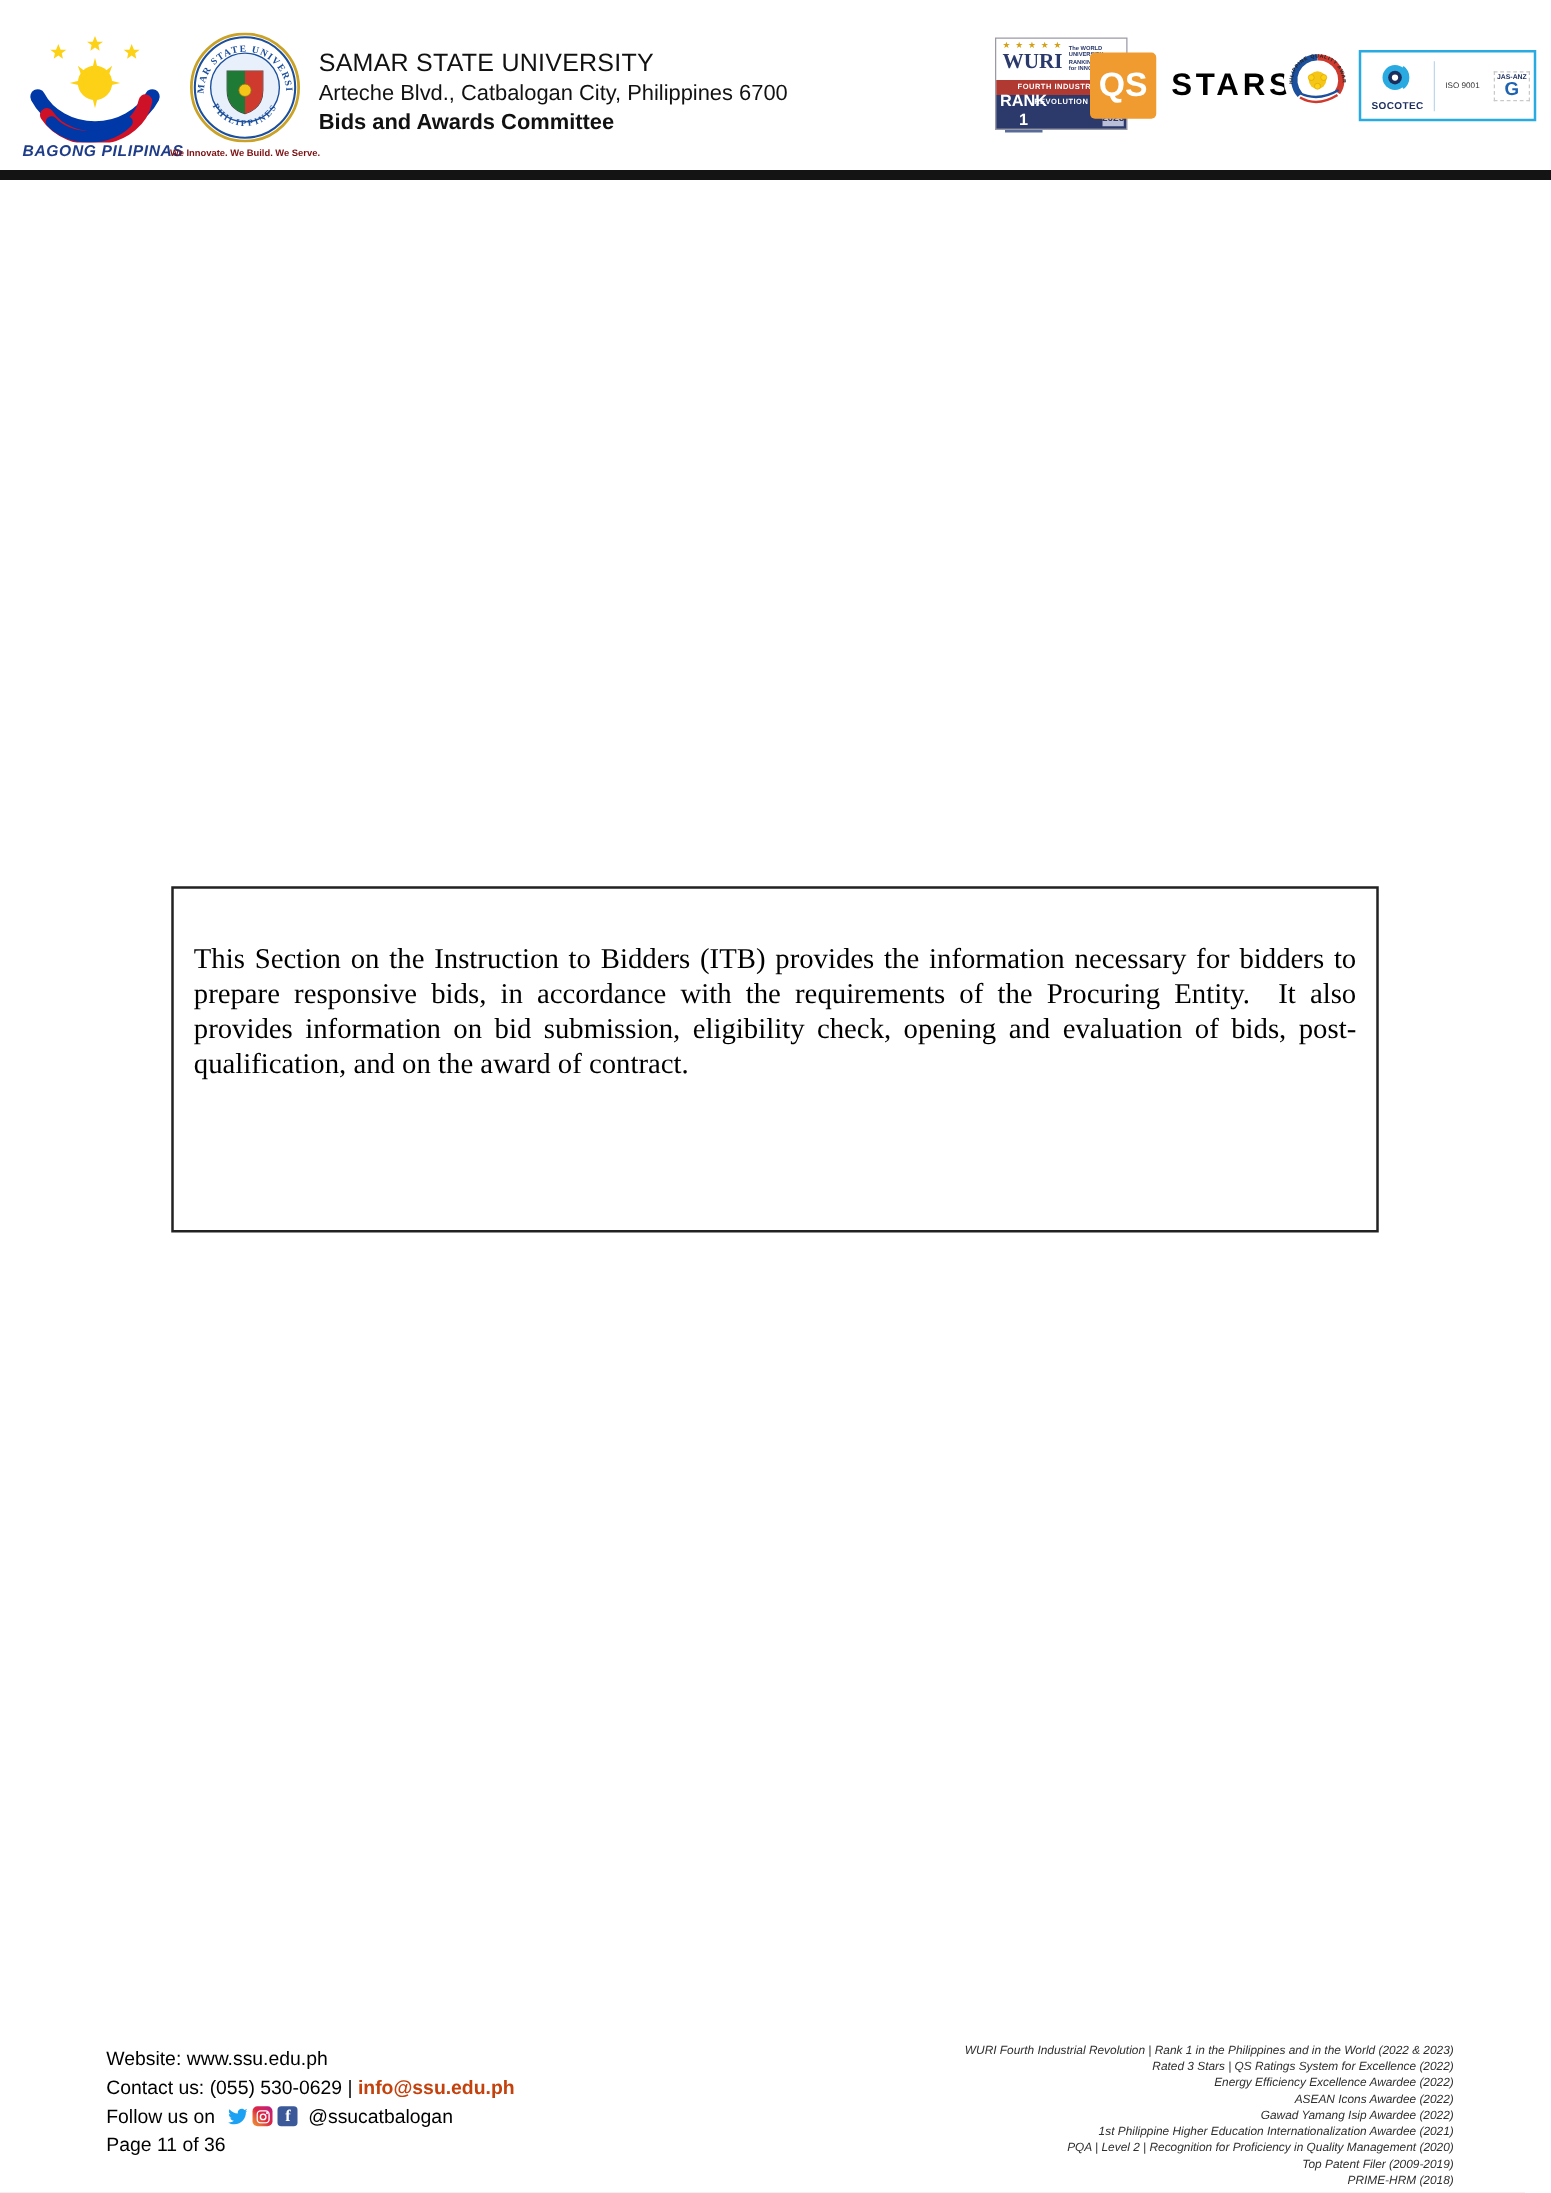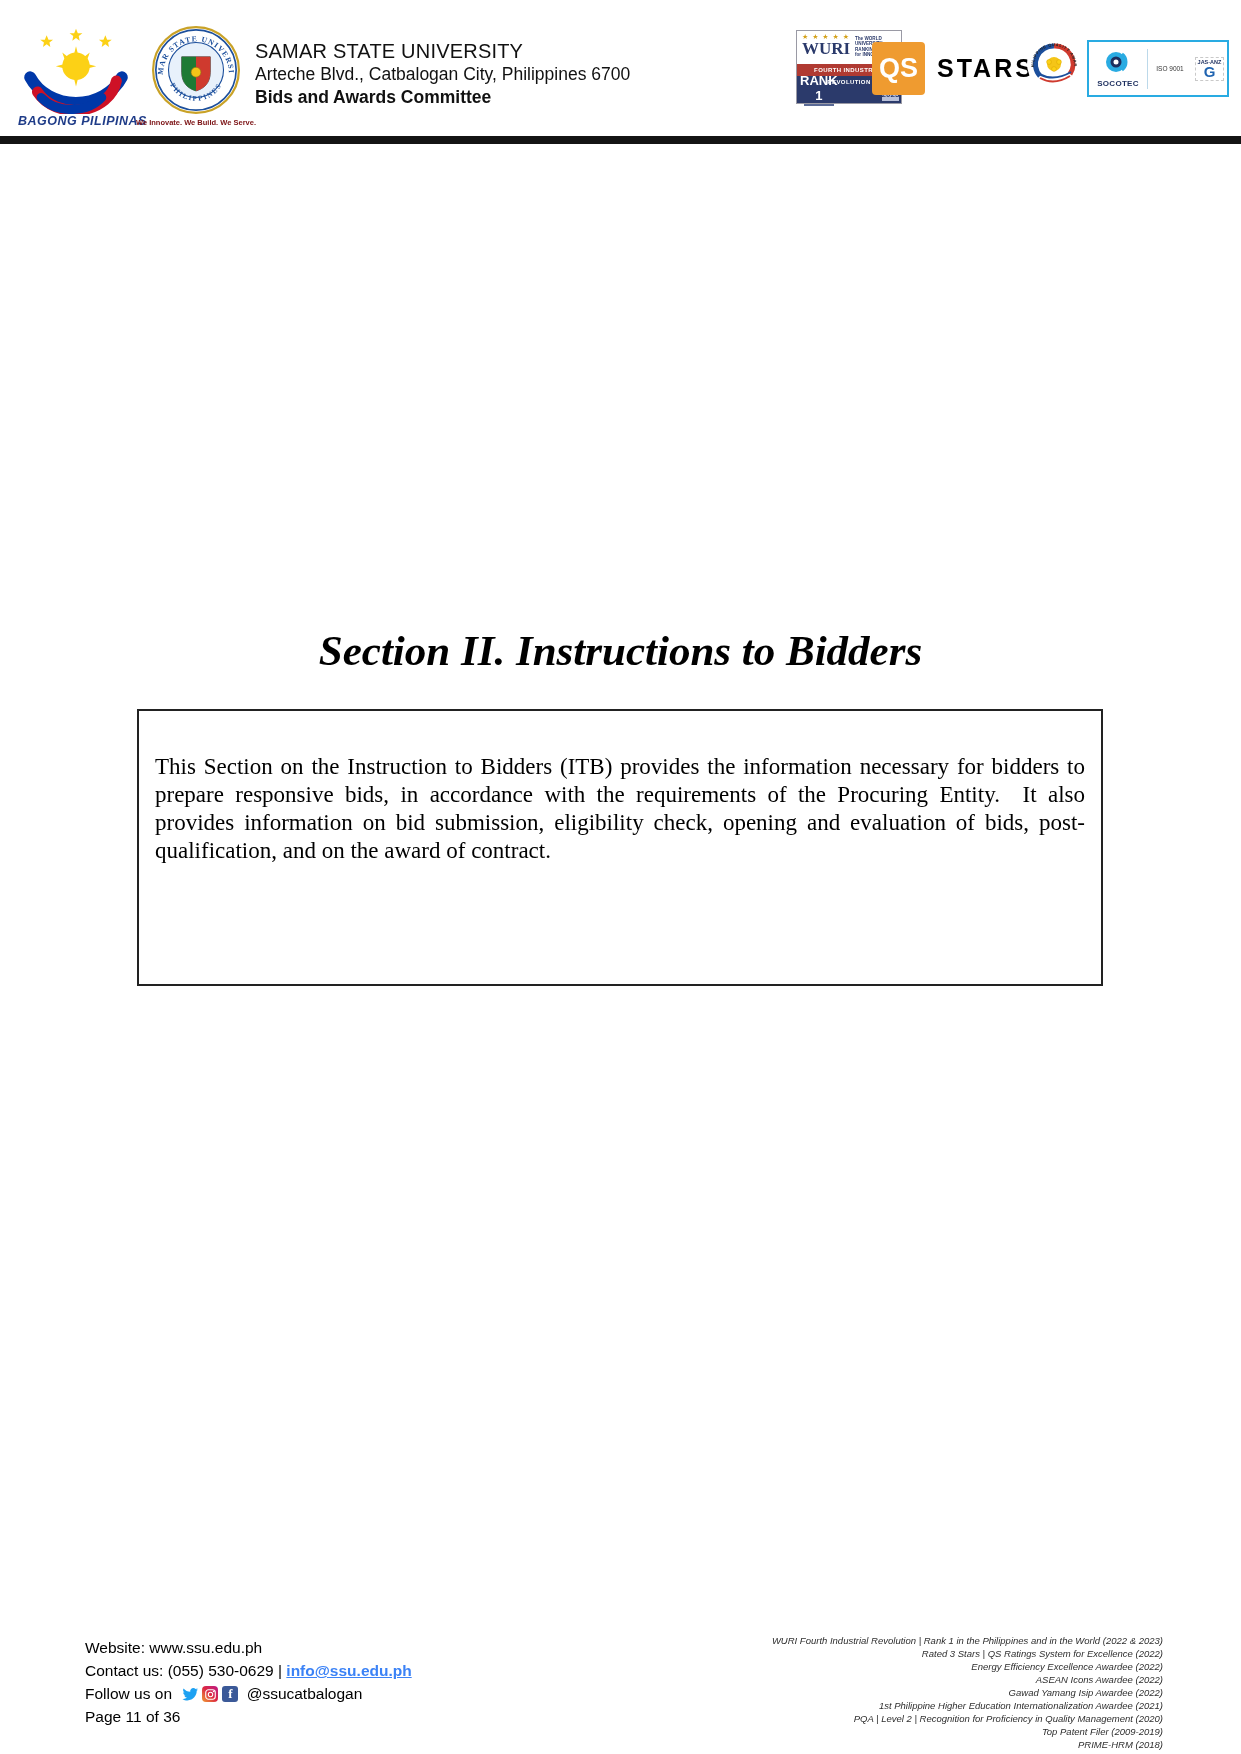--- a/index.html
+++ b/index.html
@@ -44,21 +44,21 @@
   .soc-jas{font-size:5.5px;color:#1c2e5e;font-weight:bold;}
   .soc-g{font-size:15px;font-weight:bold;color:#1f63b0;line-height:14px;}
   
   .section-title{position:absolute;left:0;top:626px;width:1241px;text-align:center;
     font-family:"Liberation Serif",serif;font-weight:bold;font-style:italic;font-size:43px;color:#000;}
   .notes-box{position:absolute;left:137px;top:709px;width:966px;height:277px;border:2px solid #222;box-sizing:border-box;padding:0 16px;}
   .notes-heading{margin-top:32px;font-family:"Liberation Serif",serif;font-weight:bold;font-size:30px;color:#000;}
   .notes-body{margin-top:42px;font-family:"Liberation Serif",serif;font-size:23px;line-height:28px;text-align:justify;color:#000;}
   
   .footer-left{position:absolute;left:85px;top:1636px;font-size:15.5px;line-height:23px;color:#000;}
-  .footer-left .email{font-weight:bold;text-decoration:underline;color:#3b82f6;}
+  .footer-left .email{font-weight:bold;color:#c2410c;}
   .social-icons{display:inline-flex;gap:4px;vertical-align:-3px;margin:0 4px 0 6px;}
   .social-icons .ig{width:16px;height:16px;border-radius:4px;background:linear-gradient(45deg,#f09433,#e6683c,#dc2743,#cc2366,#bc1888);display:flex;align-items:center;justify-content:center;}
   .social-icons .fb{width:16px;height:16px;border-radius:3px;background:#3b5998;color:#fff;font-weight:bold;font-size:13px;text-align:center;line-height:16px;font-family:"Liberation Serif",serif;}
   .footer-right{position:absolute;right:78px;top:1634px;width:520px;text-align:right;
     font-size:9.5px;line-height:13px;font-style:italic;color:#2e2e2e;}
 </style>
 </head>
 <body>
 
 <div class="page">
@@ -180,21 +180,20 @@
       <div class="soc-iso">ISO 9001</div>
     </div>
     <div class="soc-right">
       <div class="soc-jas">JAS-ANZ</div>
       <div class="soc-g">G</div>
     </div>
   </div>
 
   <div class="divider-bar"></div>
 
-  <div class="section-title">Section II. Instructions to Bidders</div>
 
   <div class="notes-box">
     <div class="notes-body">This Section on the Instruction to Bidders (ITB) provides the information necessary for bidders to prepare responsive bids, in accordance with the requirements of the Procuring Entity.&nbsp; It also provides information on bid submission, eligibility check, opening and evaluation of bids, post-qualification, and on the award of contract.</div>
   </div>
 
   <div class="footer-left">
     <div>Website: www.ssu.edu.ph</div>
     <div><span>Contact us: (055) 530-0629 | </span><span class="email">info@ssu.edu.ph</span></div>
     <div>
       <span>Follow us on</span>

